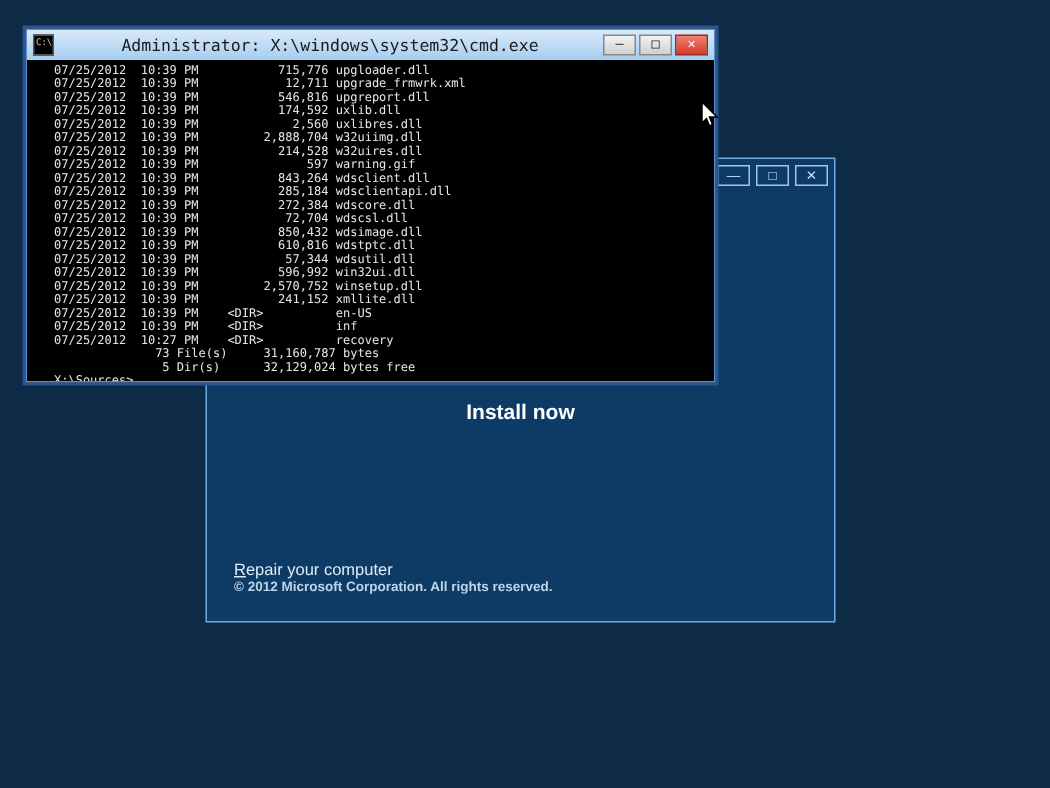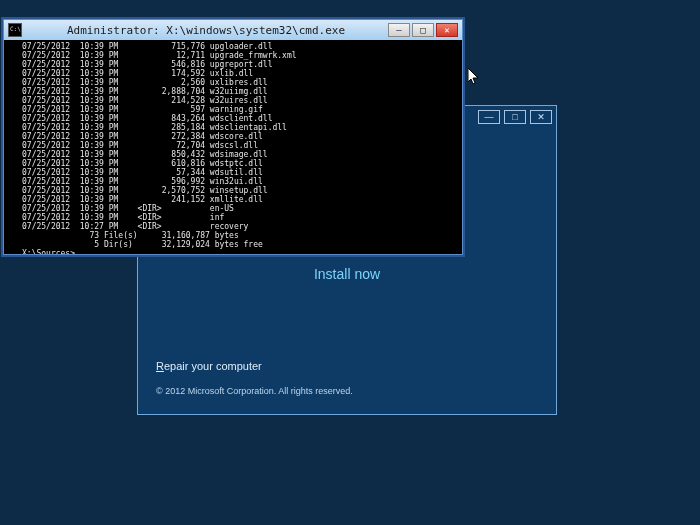--- a/index.html
+++ b/index.html
@@ -45,39 +45,40 @@
     color: #dcecf9;
     font-size: 12px;
     height: calc(100% - 22px);
     display: flex;
     flex-direction: column;
   }
   .install-now {
     text-align: center;
     margin-top: 120px;
     font-size: 14px;
-    color: #7dd3fc;
+    color: #ffffff;
     cursor: pointer;
+    font-weight: bold;
   }
   .repair {
     margin-top: auto;
     font-size: 11px;
     color: #dcecf9;
     cursor: pointer;
   }
   .repair .u { text-decoration: underline; }
   .copyright {
     font-size: 9px;
     color: #bcd5ea;
-    margin-top: 14px;
+    font-weight: bold;
   }
   
   .cmd {
     position: absolute;
-    left: 3px;
+    left: 17px;
     top: 19px;
     width: 460px;
     height: 236px;
     background: #000;
     border: 1px solid #5a8cc7;
     box-shadow: 0 0 0 2px #2a5590;
     font-family: "Lucida Console", Consolas, monospace;
   }
   .cmd .titlebar {
     height: 20px;

